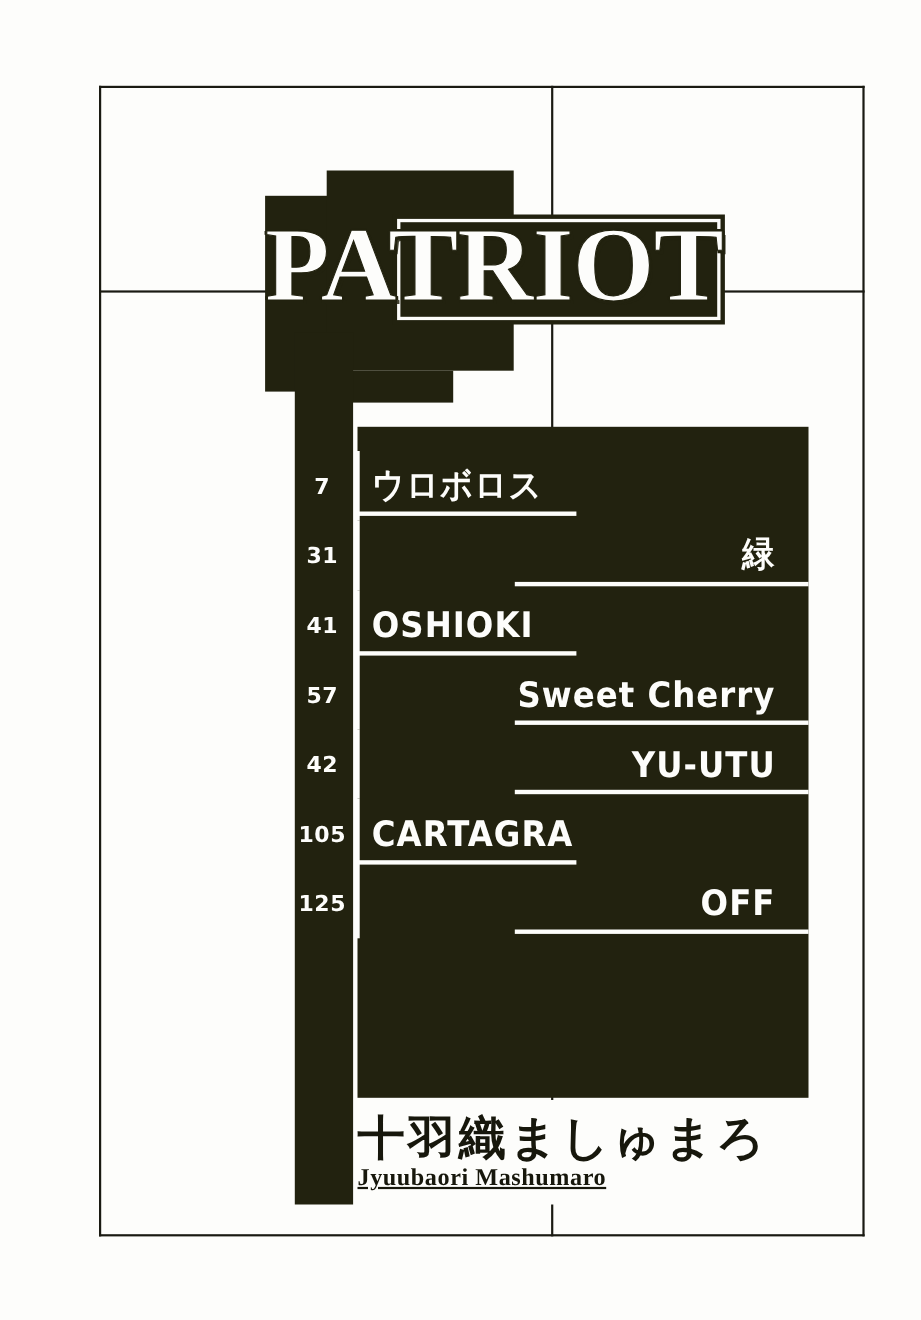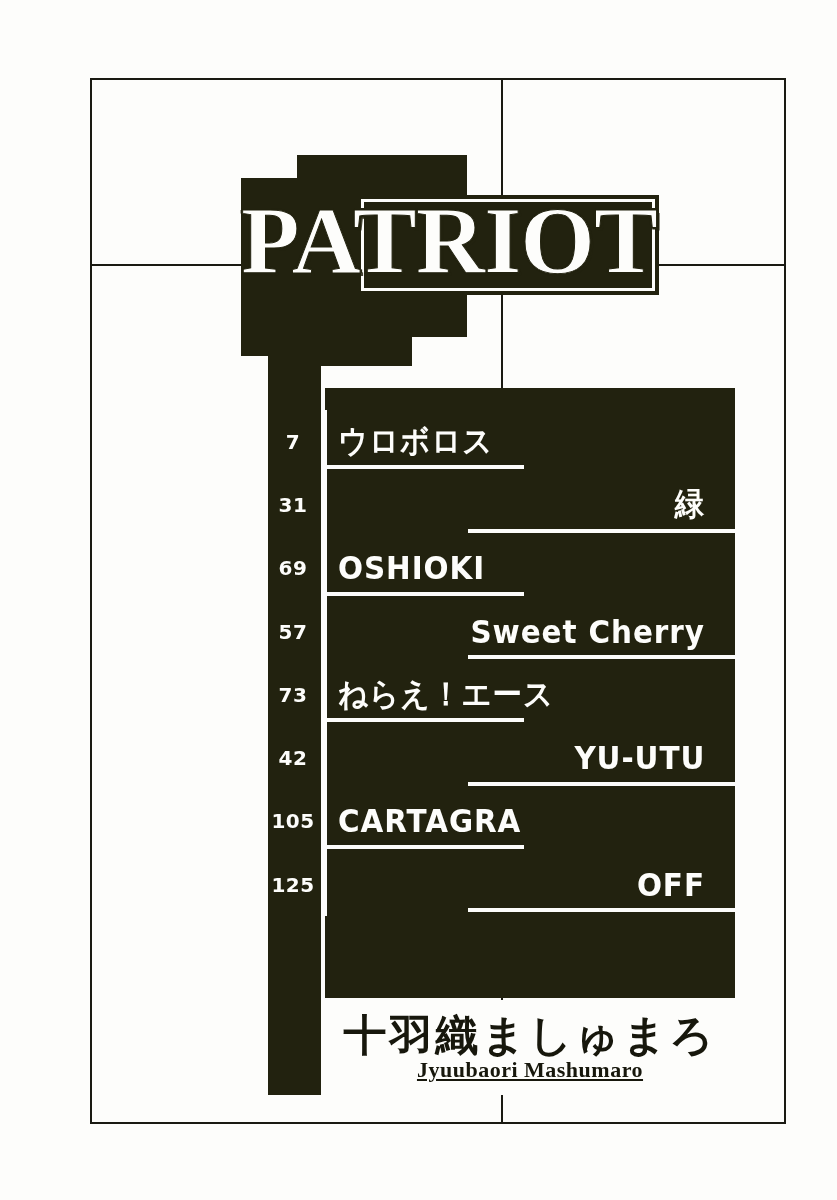--- a/index.html
+++ b/index.html
@@ -146,21 +146,20 @@
 
   
   #signature {
     position: absolute;
     left: 325px;
     top: 1000px;
     width: 410px;
     height: 95px;
     display: flex;
     flex-direction: column;
-    align-items: center;
     justify-content: center;
     background: #fdfdfb;
   }
   #sig-jp {
     font-family: "DejaVu Sans", sans-serif;
     font-size: 43px;
     font-weight: 700;
     color: #17170c;
     letter-spacing: 3px;
     line-height: 1;
@@ -208,39 +207,33 @@
     </div>
 
     <div class="toc-row align-right">
       <span class="toc-page">31</span>
       <span class="toc-divider"></span>
       <span class="toc-title">緑</span>
       <span class="toc-rule"></span>
     </div>
 
     <div class="toc-row align-left">
-      <span class="toc-page">69</span>
+      <span class="toc-page">41</span>
       <span class="toc-divider"></span>
       <span class="toc-title">OSHIOKI</span>
       <span class="toc-rule"></span>
     </div>
 
     <div class="toc-row align-right">
       <span class="toc-page">57</span>
       <span class="toc-divider"></span>
       <span class="toc-title">Sweet Cherry</span>
       <span class="toc-rule"></span>
     </div>
 
-    <div class="toc-row align-left">
-      <span class="toc-page">73</span>
-      <span class="toc-divider"></span>
-      <span class="toc-title">ねらえ！エース</span>
-      <span class="toc-rule"></span>
-    </div>
 
     <div class="toc-row align-right">
       <span class="toc-page">42</span>
       <span class="toc-divider"></span>
       <span class="toc-title">YU-UTU</span>
       <span class="toc-rule"></span>
     </div>
 
     <div class="toc-row align-left">
       <span class="toc-page">105</span>

